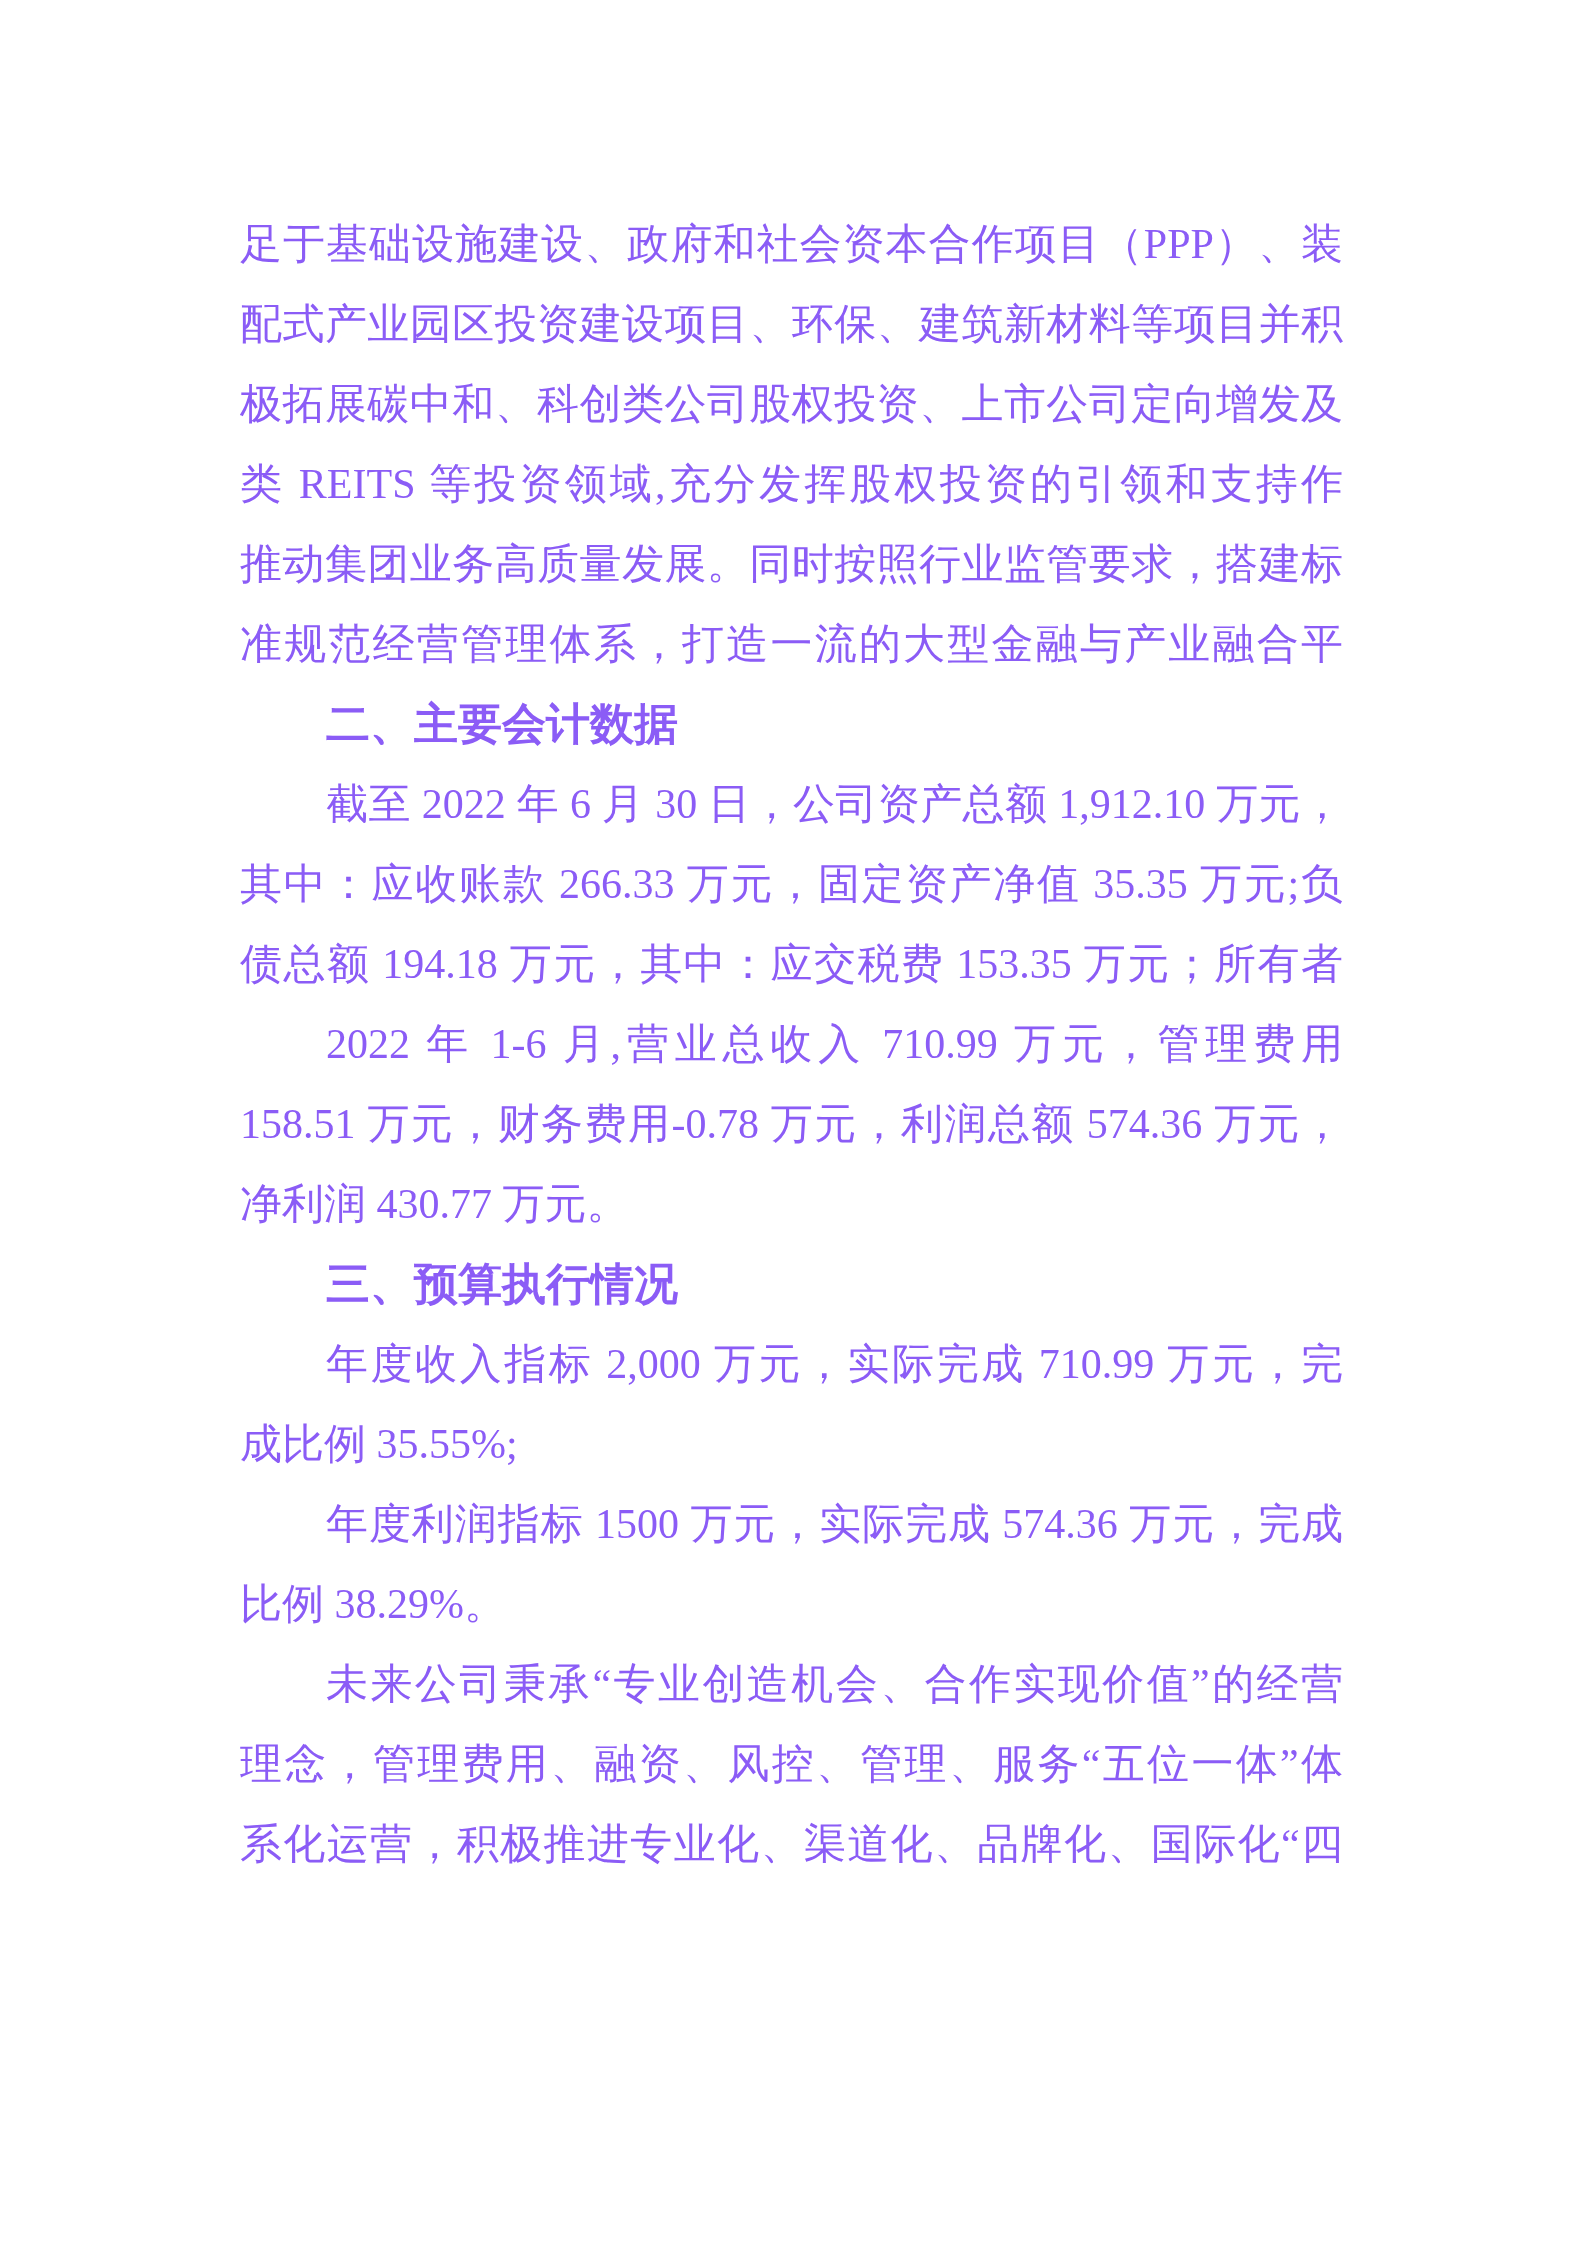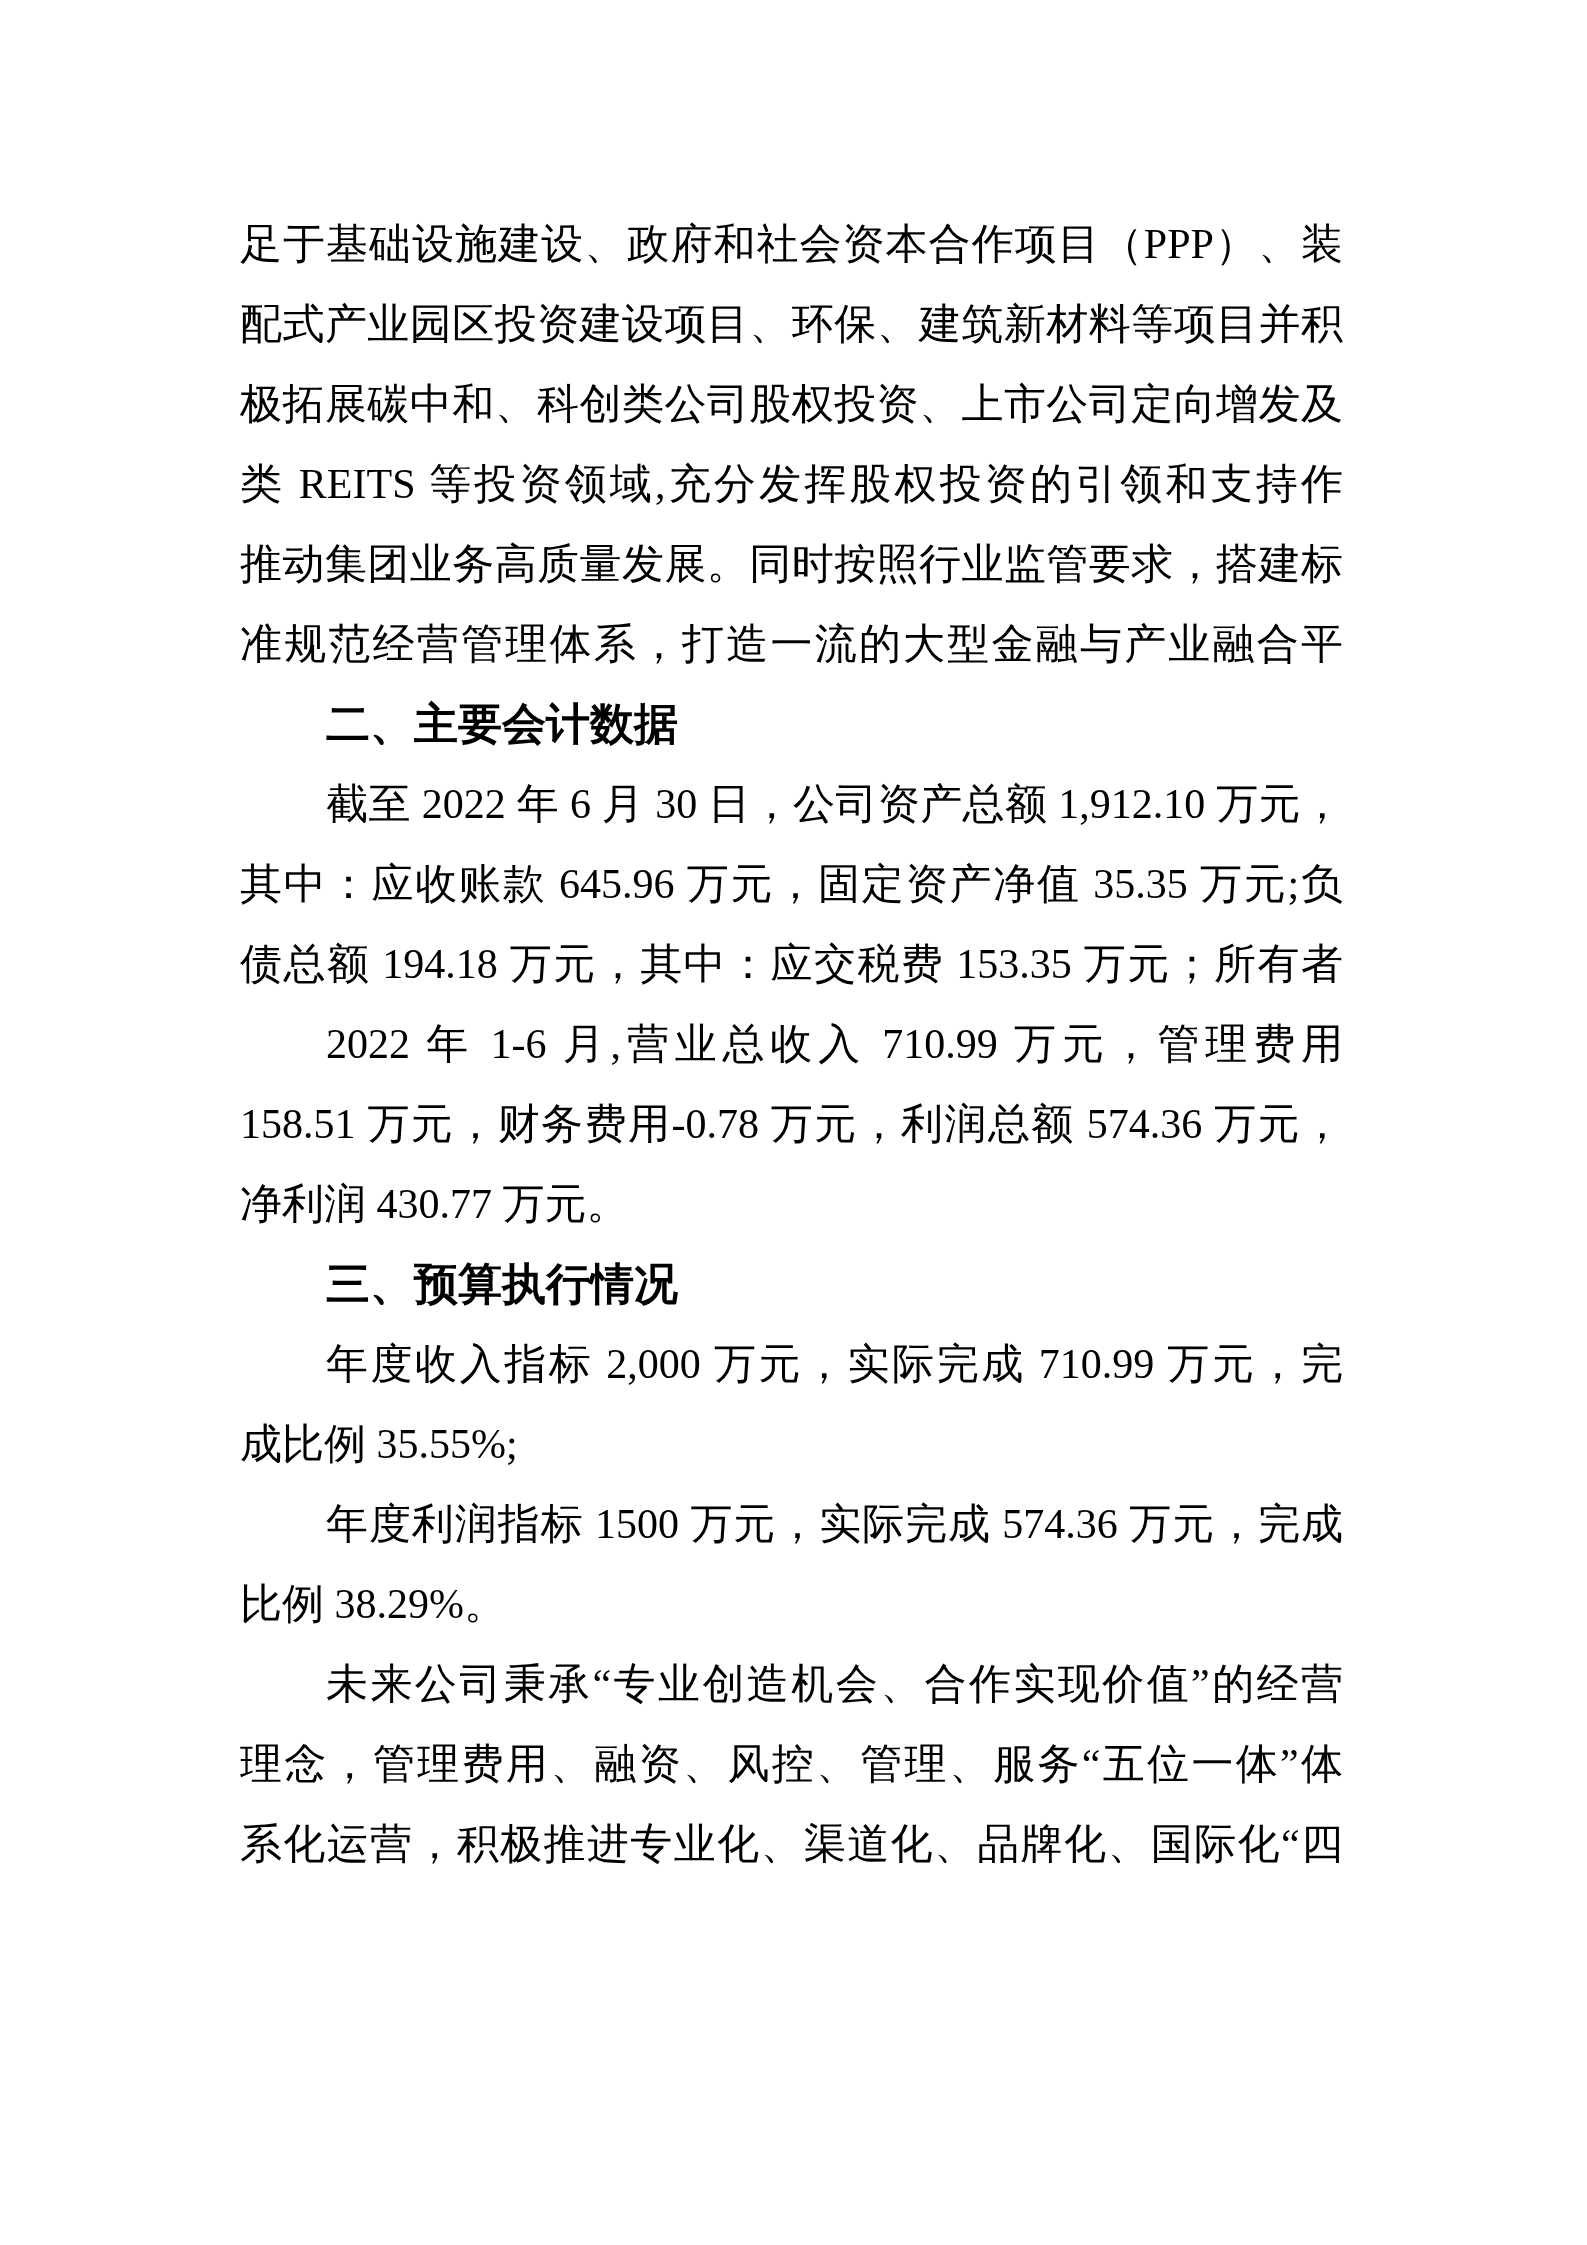--- a/index.html
+++ b/index.html
@@ -19,21 +19,21 @@
     position: absolute;
     left: 240px;
     top: 204px;
     width: 1103px;
   }
   .line {
     height: 80px;
     line-height: 80px;
     font-size: 42px;
     font-family: "Liberation Serif", "DejaVu Serif", serif;
-    color: #000000;
+    color: #8b5cf6;
     text-align: left;
     overflow: hidden;
   }
   .line.j {
     text-align: justify;
     text-align-last: justify;
   }
   .line.indent {
     padding-left: 86px;
   }
@@ -51,21 +51,21 @@
 <div class="page">
   <div class="content" id="content">
       <div class="line j">足于基础设施建设、政府和社会资本合作项目（PPP）、装</div>
       <div class="line j">配式产业园区投资建设项目、环保、建筑新材料等项目并积</div>
       <div class="line j">极拓展碳中和、科创类公司股权投资、上市公司定向增发及</div>
       <div class="line j">类 REITS 等投资领域,充分发挥股权投资的引领和支持作用，</div>
       <div class="line j">推动集团业务高质量发展。同时按照行业监管要求，搭建标</div>
       <div class="line j">准规范经营管理体系，打造一流的大型金融与产业融合平台。</div>
       <div class="line heading indent">二、主要会计数据</div>
       <div class="line j indent">截至 2022 年 6 月 30 日，公司资产总额 1,912.10 万元，</div>
-      <div class="line j">其中：应收账款 645.96 万元，固定资产净值 35.35 万元;负</div>
+      <div class="line j">其中：应收账款 266.33 万元，固定资产净值 35.35 万元;负</div>
       <div class="line j">债总额 194.18 万元，其中：应交税费 153.35 万元；所有者</div>
       <div class="line j indent">2022 年 1-6 月,营业总收入 710.99 万元，管理费用</div>
       <div class="line j">158.51 万元，财务费用-0.78 万元，利润总额 574.36 万元，</div>
       <div class="line">净利润 430.77 万元。</div>
       <div class="line heading indent">三、预算执行情况</div>
       <div class="line j indent">年度收入指标 2,000 万元，实际完成 710.99 万元，完</div>
       <div class="line">成比例 35.55%;</div>
       <div class="line j indent">年度利润指标 1500 万元，实际完成 574.36 万元，完成</div>
       <div class="line">比例 38.29%。</div>
       <div class="line j indent">未来公司秉承“专业创造机会、合作实现价值”的经营</div>

